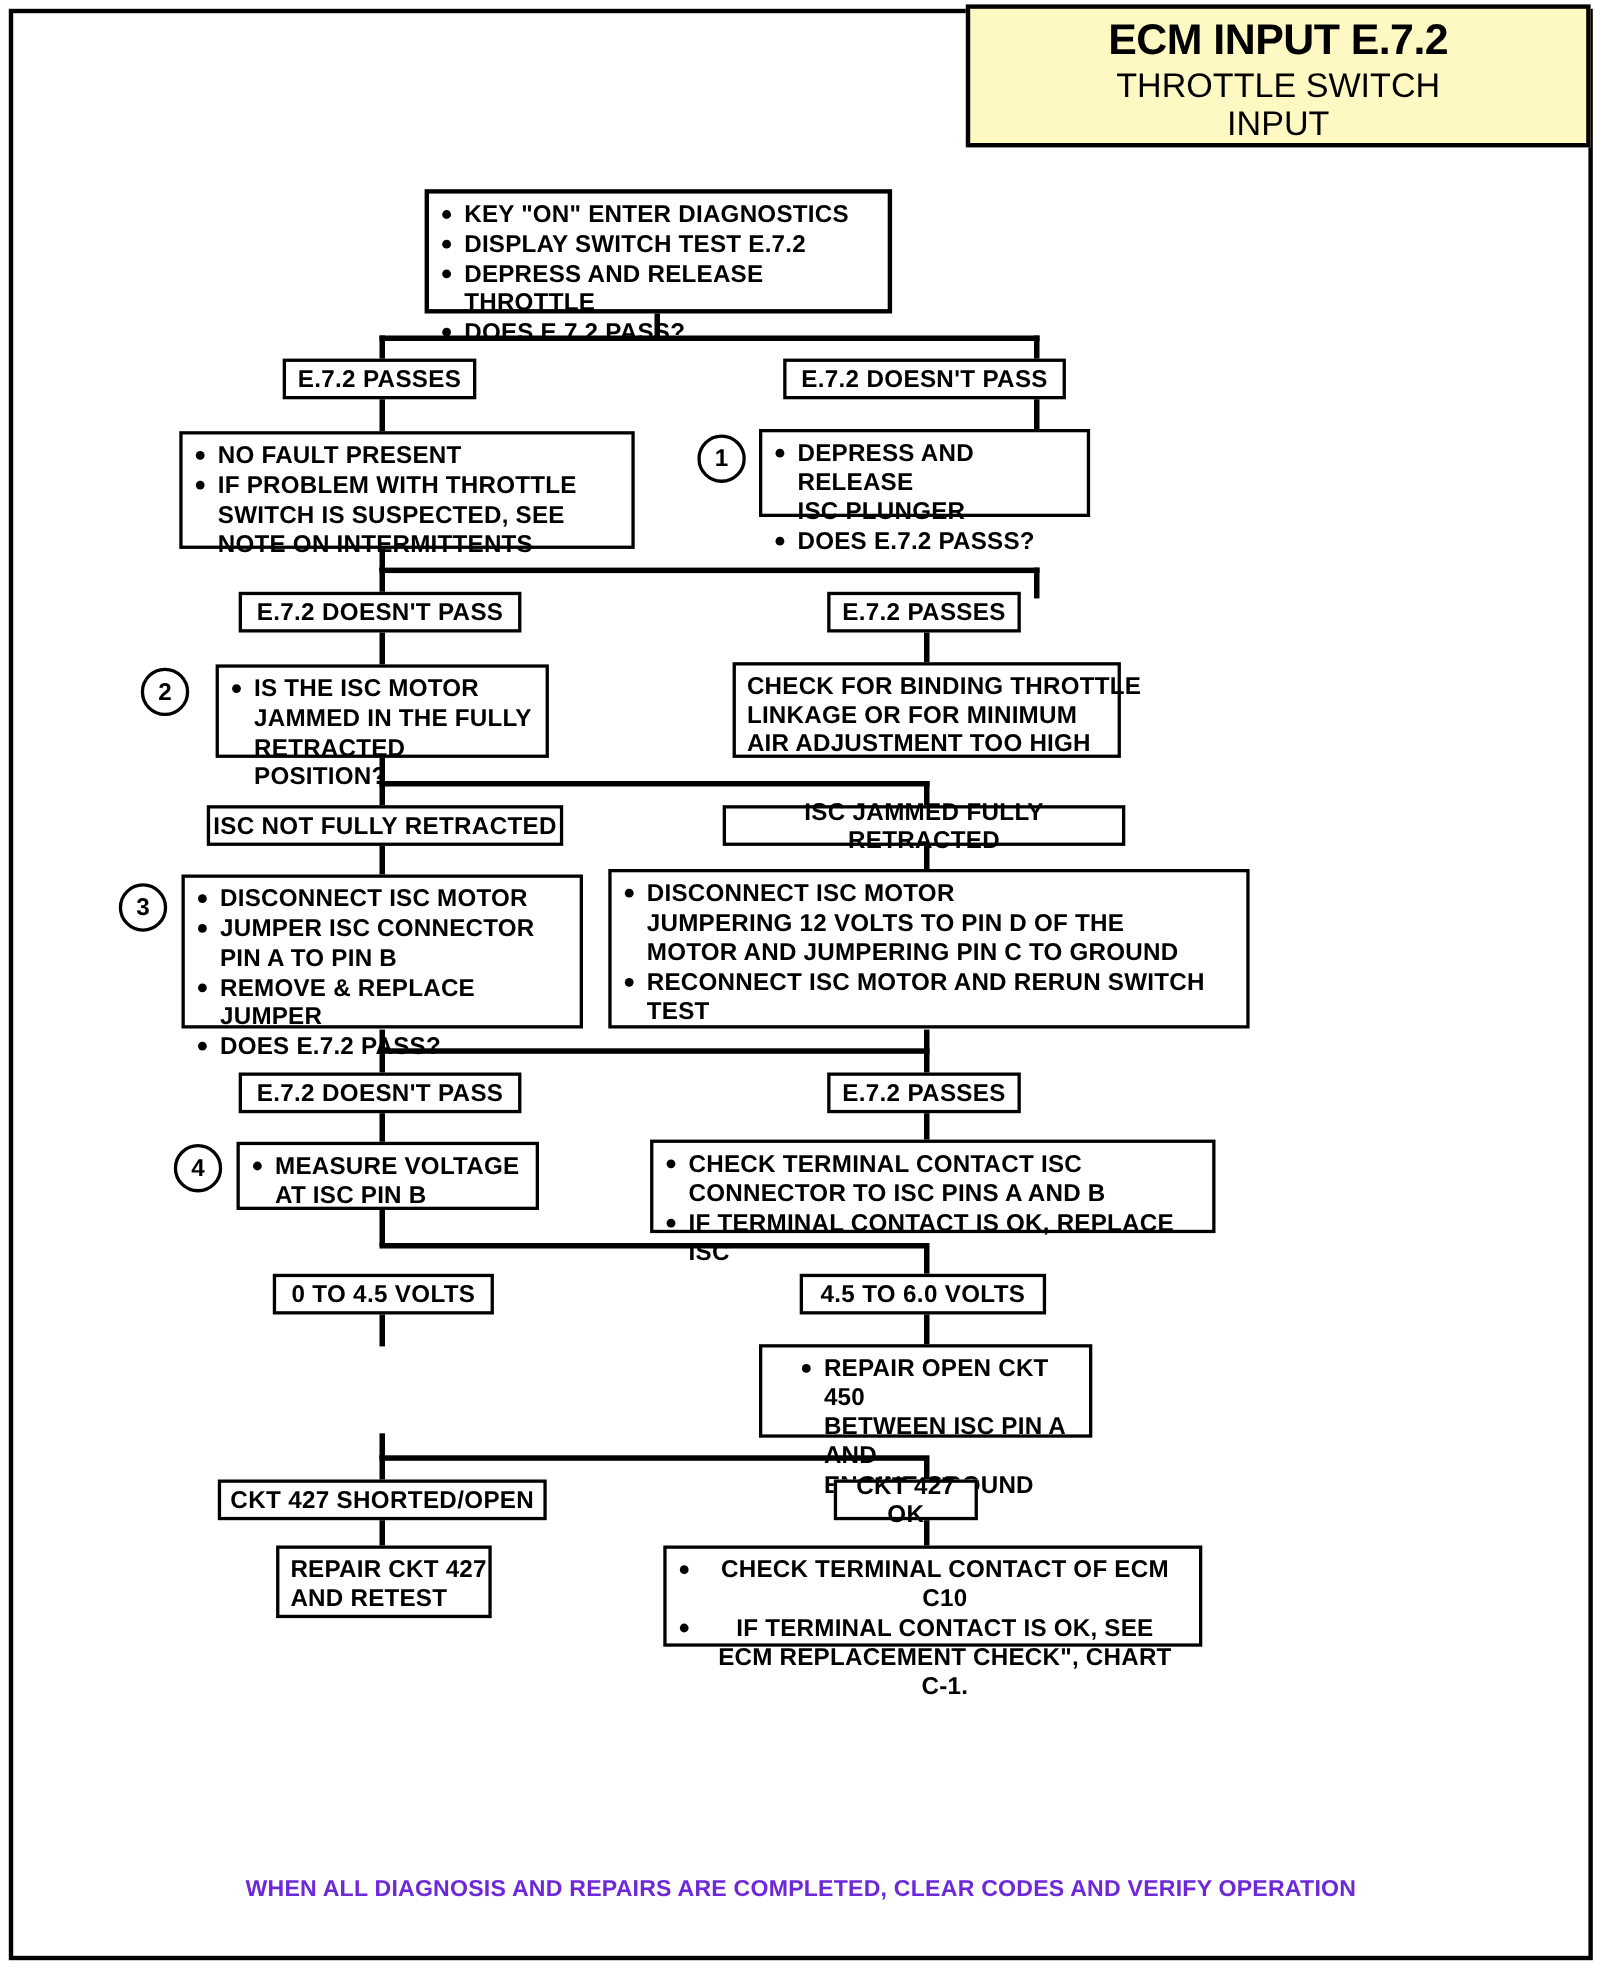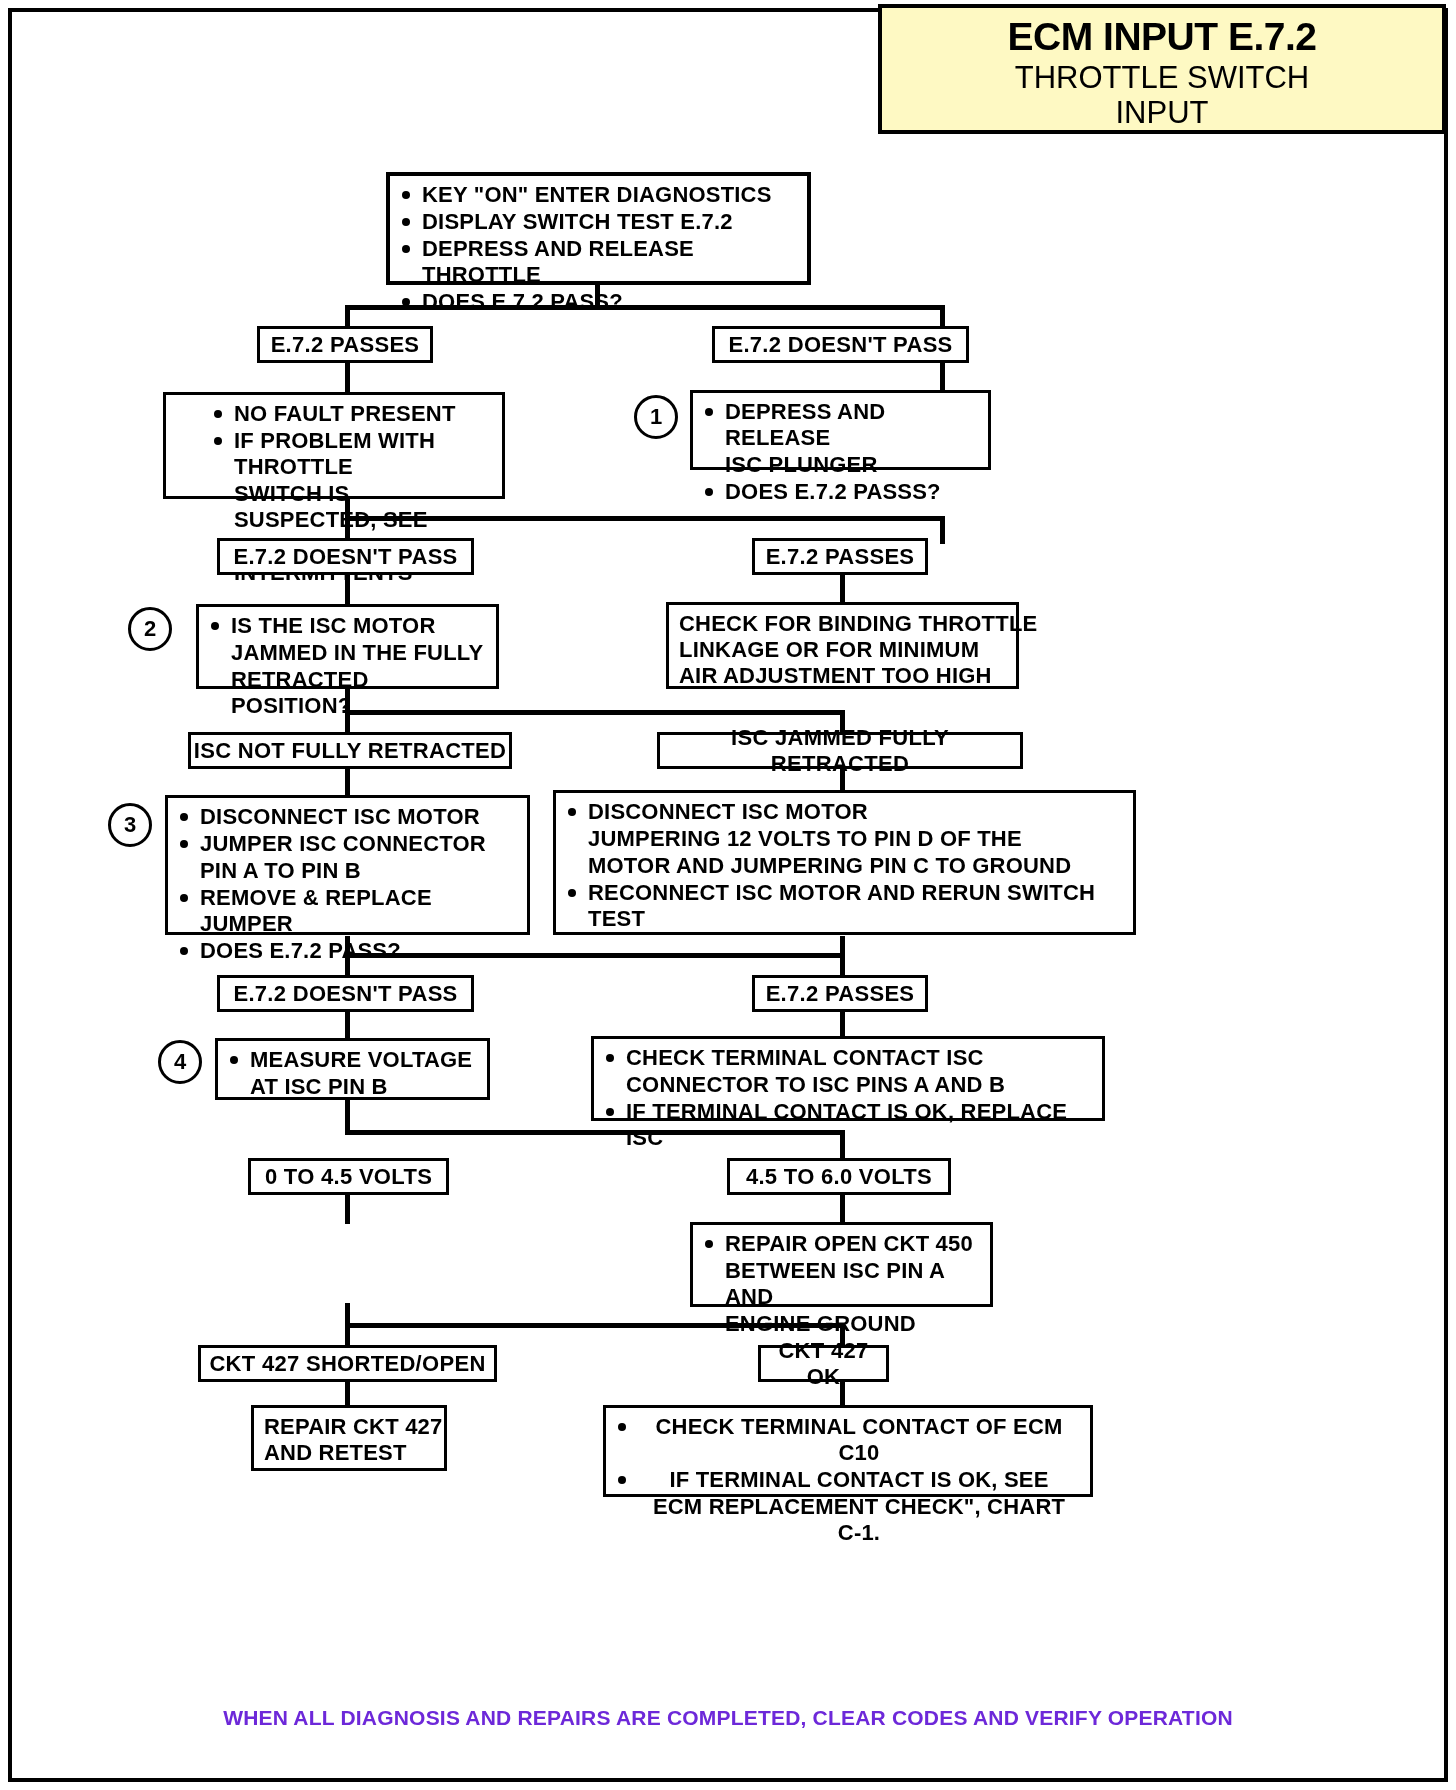--- a/index.html
+++ b/index.html
@@ -235,21 +235,21 @@
         <li>DEPRESS AND RELEASE THROTTLE</li>
         <li>DOES E.7.2 PASS?</li>
       </ul>
     </div>
   </div>
 
   <div class="box label-box" style="left:257px; top:326px; width:176px; height:37px;">E.7.2 PASSES</div>
 
   <div class="box label-box" style="left:712px; top:326px; width:257px; height:37px;">E.7.2 DOESN'T PASS</div>
 
-  <div class="box" style="left:163px; top:392px; width:342px; height:107px;padding-left:36px;">
+  <div class="box" style="left:163px; top:392px; width:414px; height:107px;">
     <div class="box-inner list-box">
       <ul class="items">
         <li>NO FAULT PRESENT</li>
         <li>IF PROBLEM WITH THROTTLE</li>
         <li class="cont">SWITCH IS SUSPECTED, SEE</li>
         <li class="cont">NOTE ON INTERMITTENTS</li>
       </ul>
     </div>
   </div>
 
@@ -341,21 +341,21 @@
         <li>IF TERMINAL CONTACT IS OK, REPLACE ISC</li>
       </ul>
     </div>
   </div>
 
   <div class="box label-box" style="left:248px; top:1158px; width:201px; height:37px;">0 TO 4.5 VOLTS</div>
 
   <div class="box label-box" style="left:727px; top:1158px; width:224px; height:37px;">4.5 TO 6.0 VOLTS</div>
 
 
-  <div class="box" style="left:690px; top:1222px; width:303px; height:85px;">
+  <div class="box" style="left:690px; top:1222px; width:303px; height:85px;padding-left:24px;">
     <div class="box-inner list-box">
       <ul class="items">
         <li>REPAIR OPEN CKT 450</li>
         <li class="cont">BETWEEN ISC PIN A AND</li>
         <li class="cont">ENGINE GROUND</li>
       </ul>
     </div>
   </div>
 
   <div class="box label-box" style="left:198px; top:1345px; width:299px; height:37px;">CKT 427 SHORTED/OPEN</div>

